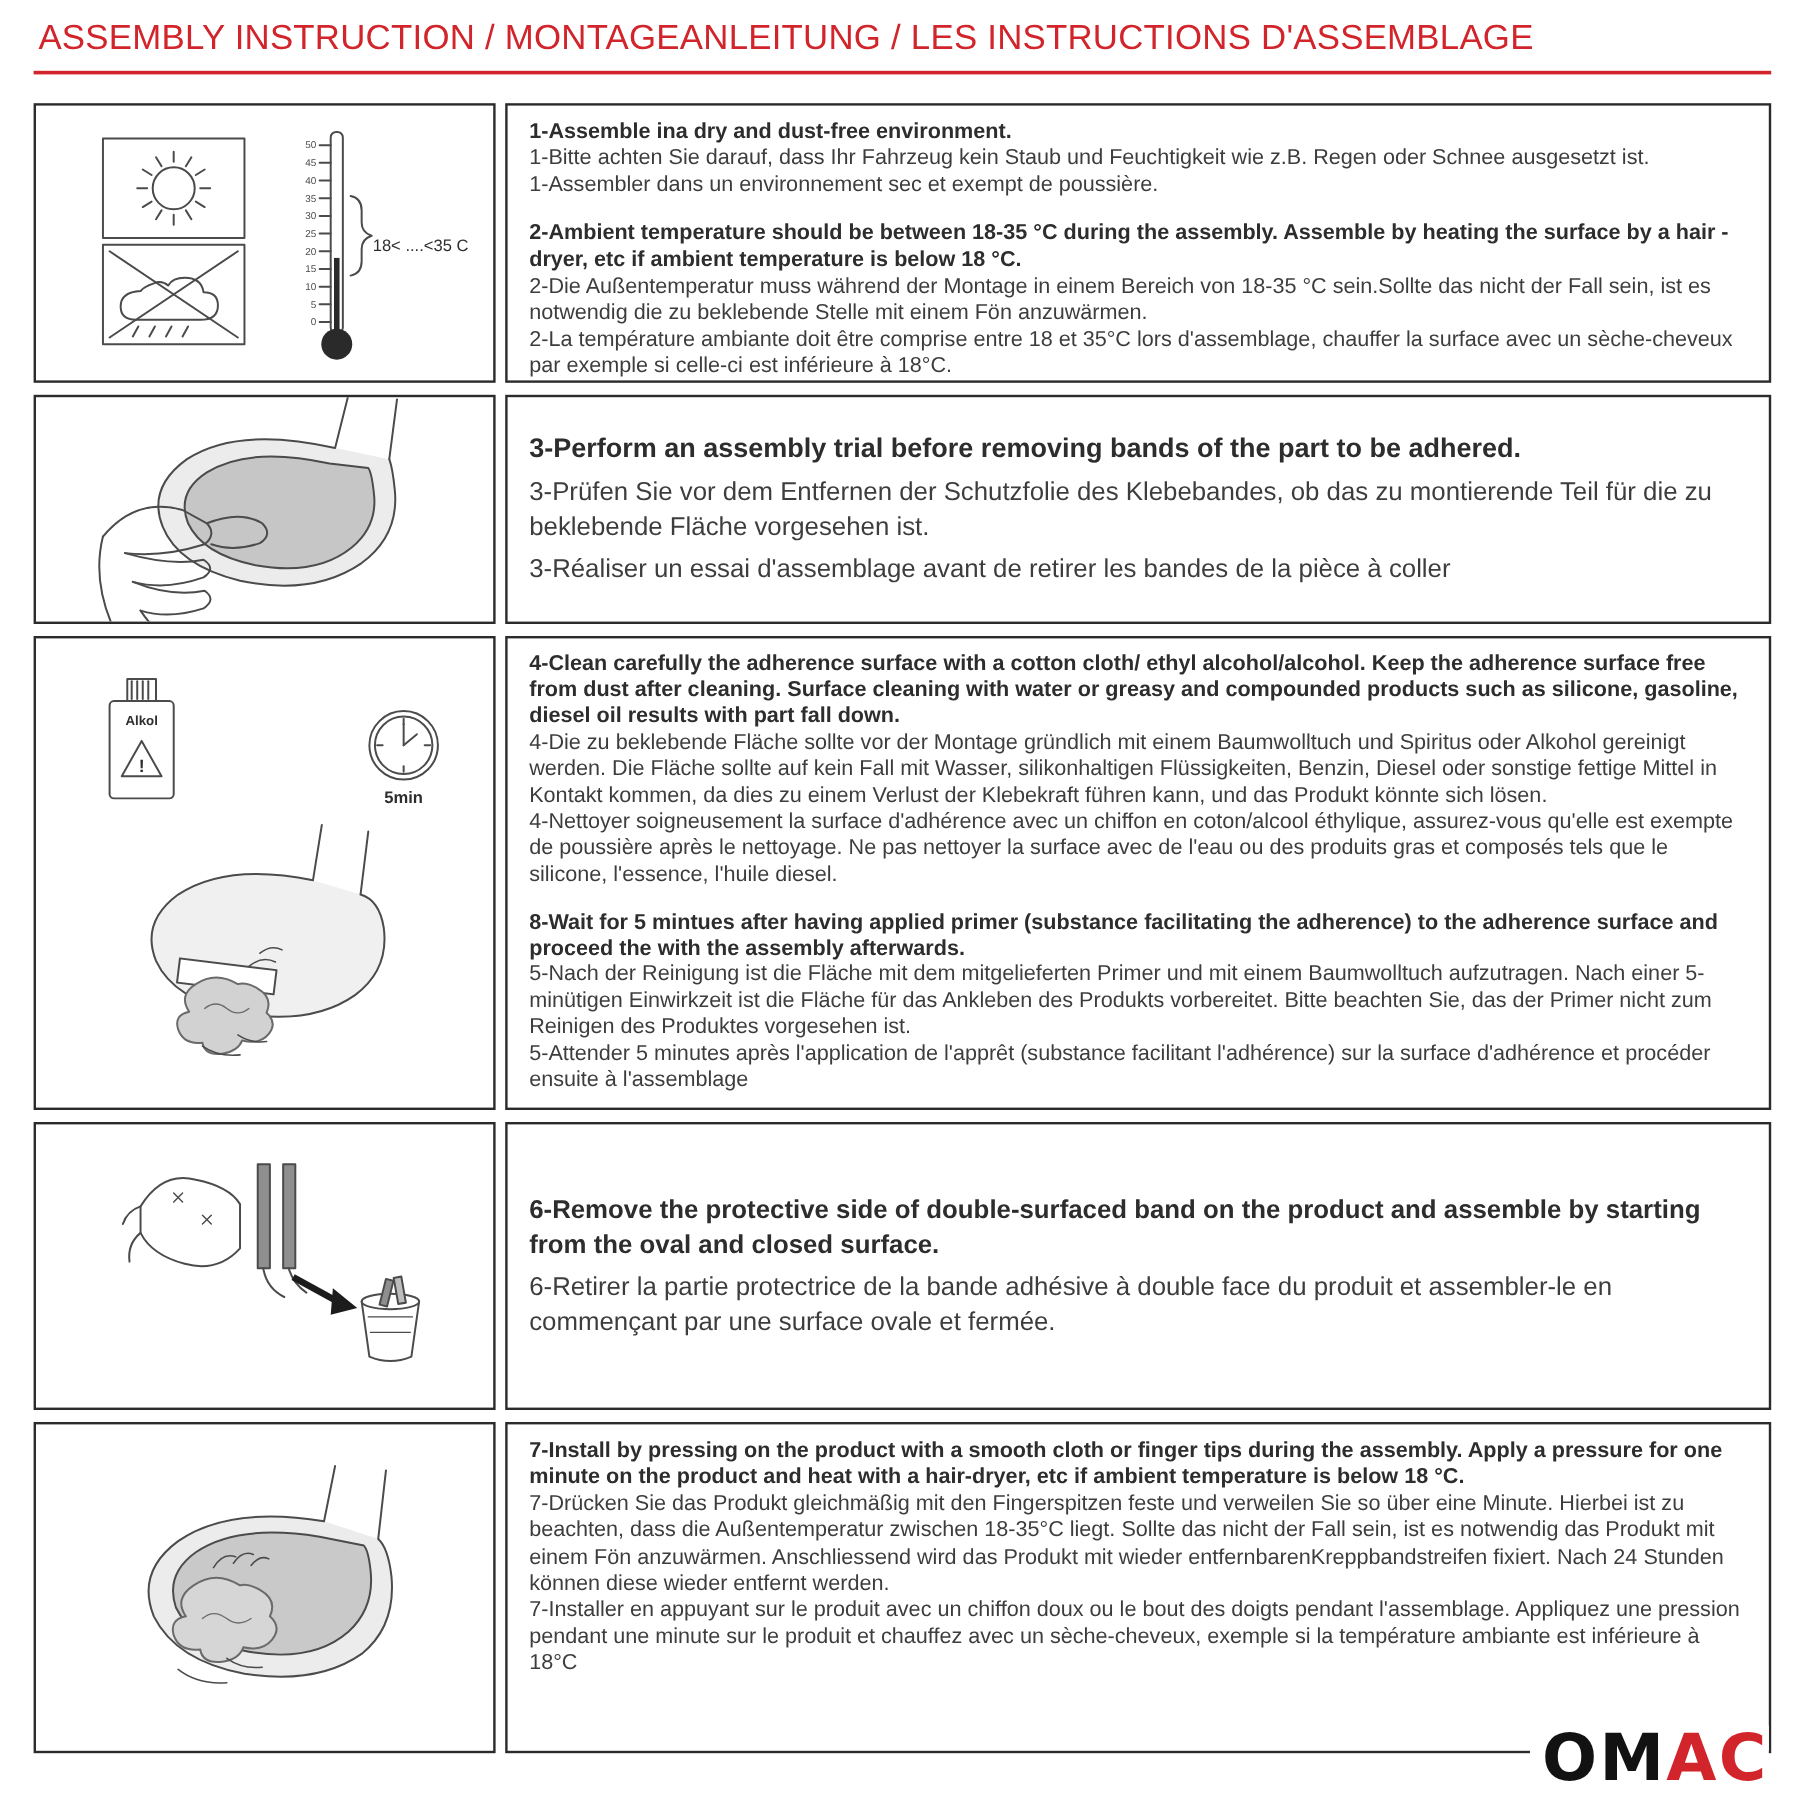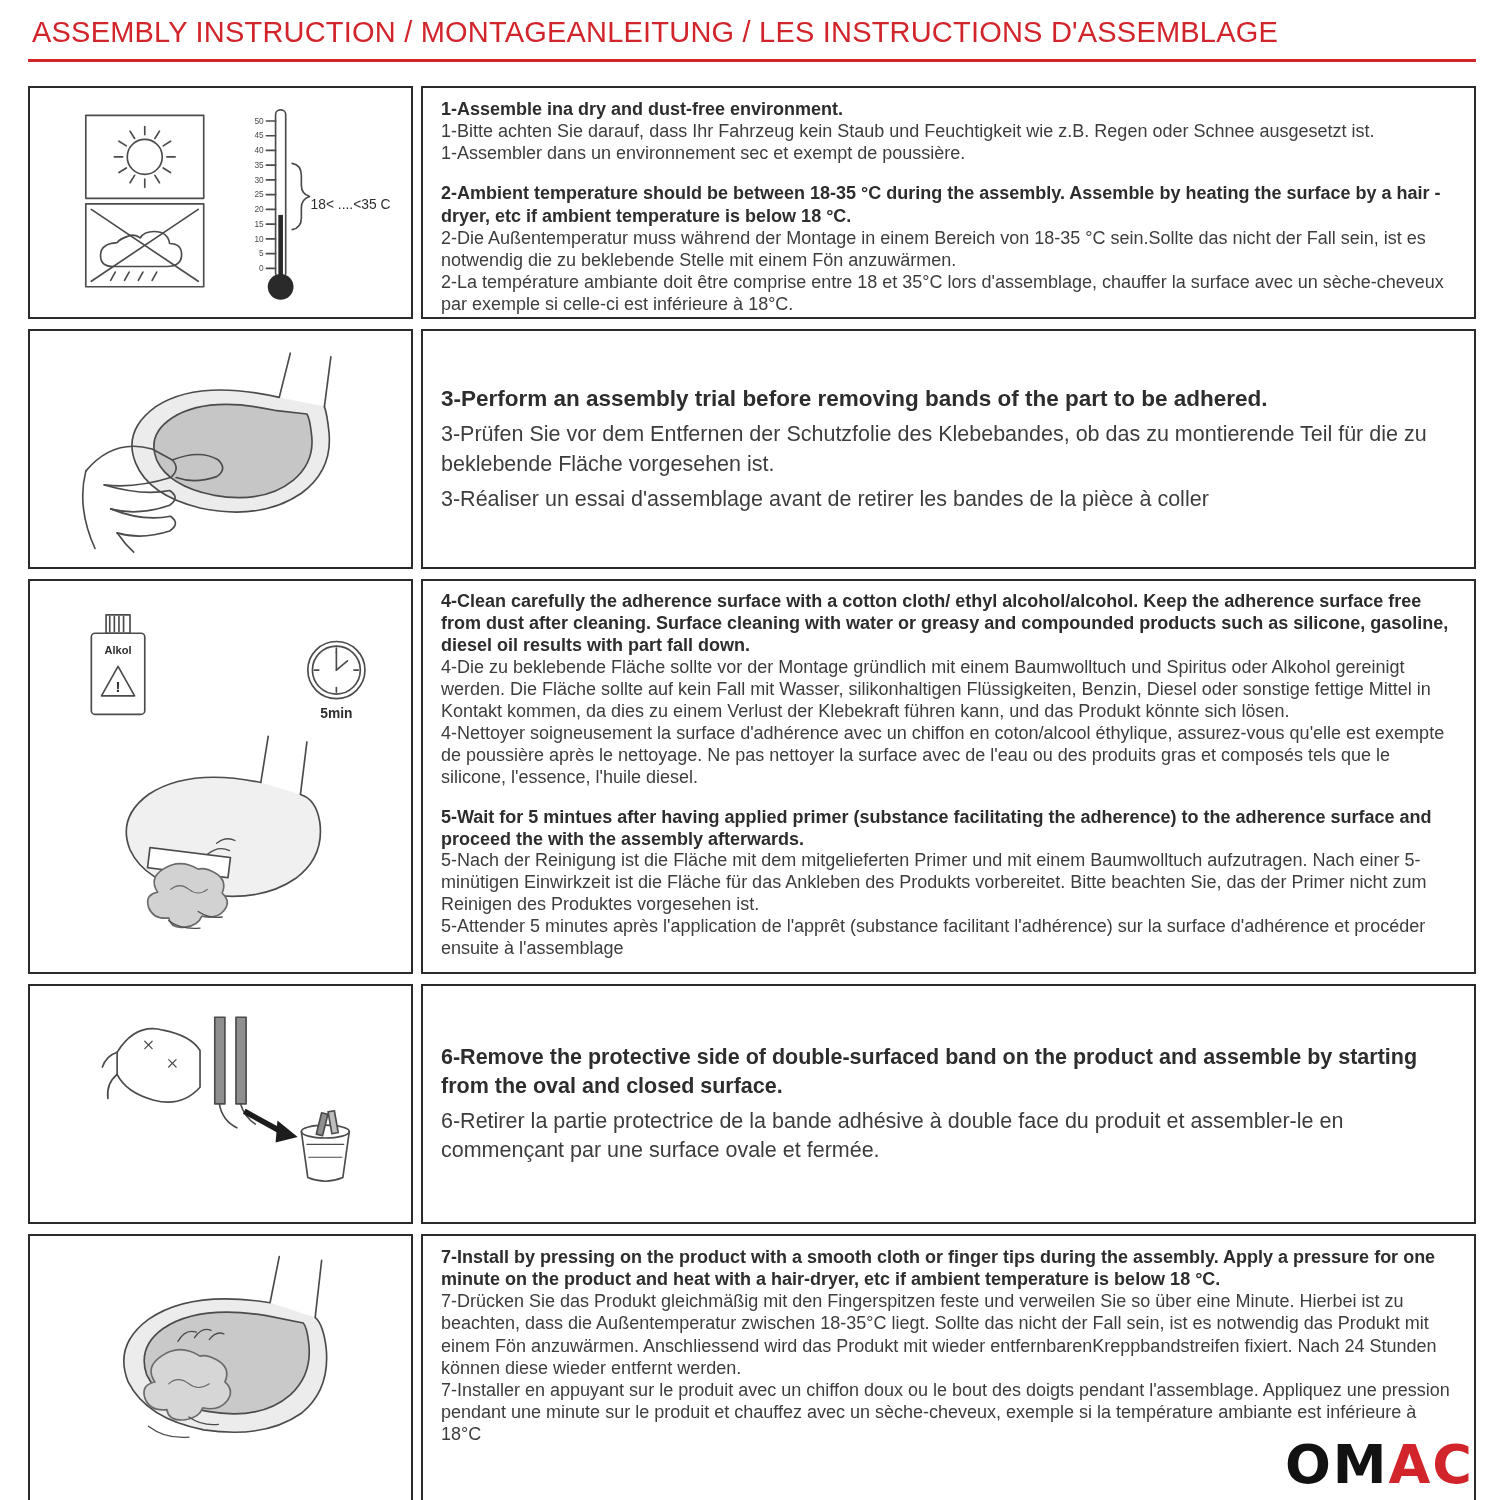--- a/index.html
+++ b/index.html
@@ -15,32 +15,32 @@
     font-size: 29px;
     font-weight: normal;
     letter-spacing: .2px;
     padding: 4px 0 10px 4px;
     border-bottom: 3px solid #d2242b;
     margin-bottom: 24px;
     white-space: nowrap;
   }
   .row { display: flex; gap: 8px; margin-bottom: 10px; }
   .box { border: 2px solid #2b2b2b; background: #fff; overflow: hidden; }
-  .illus { width: 385px; flex: 0 0 385px; display: flex; justify-content: center; padding-left: 30px; }
+  .illus { width: 385px; flex: 0 0 385px; display: flex; align-items: center; justify-content: center; padding-left: 30px; }
   .text { flex: 1; padding: 10px 18px; }
   .center { display: flex; flex-direction: column; justify-content: center; }
   .p { margin: 0; }
   .b { font-weight: bold; color: #2d2d2d; }
   .small { font-size: 18px; line-height: 1.23; }
   .dense { font-size: 18px; line-height: 1.22; }
   .big { font-size: 21.5px; line-height: 1.36; }
   .big .p { margin: 3px 0; }
   .blockgap { margin-top: 18px; }
   .h-r1 { height: 233px; }
-  .h-r2 { height: 240px; }
+  .h-r2 { height: 191px; }
   .h-r3 { height: 395px; }
   .h-r4 { height: 240px; }
   .h-r5 { height: 276px; }
   .logo {
     position: absolute; right: 26px; bottom: 8px;
     font-family: "DejaVu Sans", sans-serif;
     font-size: 54px; font-weight: 900; letter-spacing: 2px; line-height: 1;
     background: #fff; padding-left: 10px;
   }
   .logo .lg-black { color: #121212; }
@@ -199,21 +199,21 @@
           <path d="M 120 318 q 10 -8 20 0 q 10 8 20 0" stroke="#6a6a6a" stroke-width="1.2"></path>
           <path d="M 160 280 q 12 -10 24 -4 M 170 268 q 10 -8 20 -3" stroke-width="1.4"></path>
           <path d="M 118 352 q 14 10 34 8 M 150 342 q 12 8 26 6" stroke-width="1.4"></path>
         </g>
       </svg>
     </div>
     <div class="box text dense h-r3">
       <p class="p b">4-Clean carefully the adherence surface with a cotton cloth/ ethyl alcohol/alcohol. Keep the adherence surface free from dust after cleaning. Surface cleaning with water or greasy and compounded products such as silicone, gasoline, diesel oil results with part fall down.</p>
       <p class="p">4-Die zu beklebende Fläche sollte vor der Montage gründlich mit einem Baumwolltuch und Spiritus oder Alkohol gereinigt werden. Die Fläche sollte auf kein Fall mit Wasser, silikonhaltigen Flüssigkeiten, Benzin, Diesel oder sonstige fettige Mittel in Kontakt kommen, da dies zu einem Verlust der Klebekraft führen kann, und das Produkt könnte sich lösen.</p>
       <p class="p">4-Nettoyer soigneusement la surface d'adhérence avec un chiffon en coton/alcool éthylique, assurez-vous qu'elle est exempte de poussière après le nettoyage. Ne pas nettoyer la surface avec de l'eau ou des produits gras et composés tels que le silicone, l'essence, l'huile diesel.</p>
-      <p class="p b blockgap">5-Wait for 5 mintues after having applied primer (substance facilitating the adherence) to the adherence surface and proceed the with the assembly afterwards.</p>
+      <p class="p b blockgap">8-Wait for 5 mintues after having applied primer (substance facilitating the adherence) to the adherence surface and proceed the with the assembly afterwards.</p>
       <p class="p">5-Nach der Reinigung ist die Fläche mit dem mitgelieferten Primer und mit einem Baumwolltuch aufzutragen. Nach einer 5-minütigen Einwirkzeit ist die Fläche für das Ankleben des Produkts vorbereitet. Bitte beachten Sie, das der Primer nicht zum Reinigen des Produktes vorgesehen ist.</p>
       <p class="p">5-Attender 5 minutes après l'application de l'apprêt (substance facilitant l'adhérence) sur la surface d'adhérence et procéder ensuite à l'assemblage</p>
     </div>
   </div>
 
   <div class="row">
     <div class="box illus h-r4">
       <svg width="381" height="233" viewBox="0 0 381 233">
         <g class="sk">
           <path d="M 62 62 Q 82 30 112 38 Q 142 44 152 60 L 152 100 Q 132 122 102 114 Q 72 106 62 86 Z"></path>

